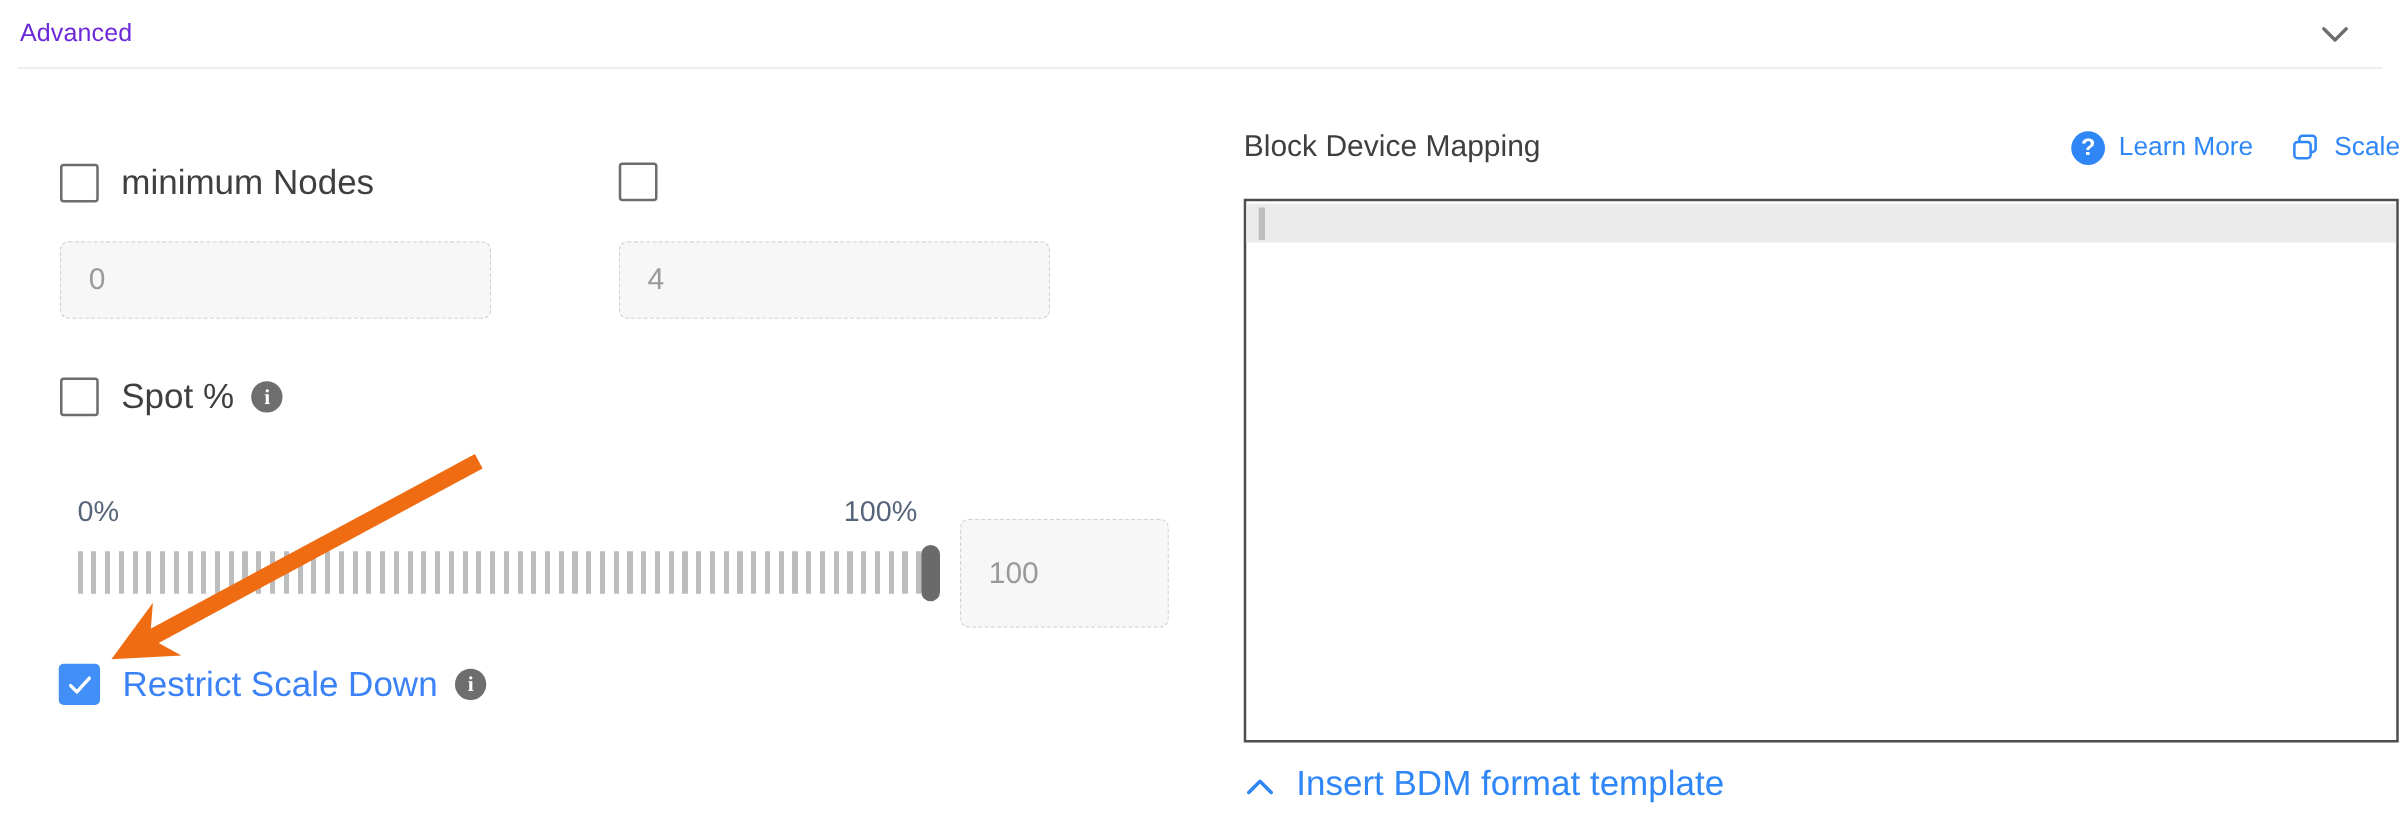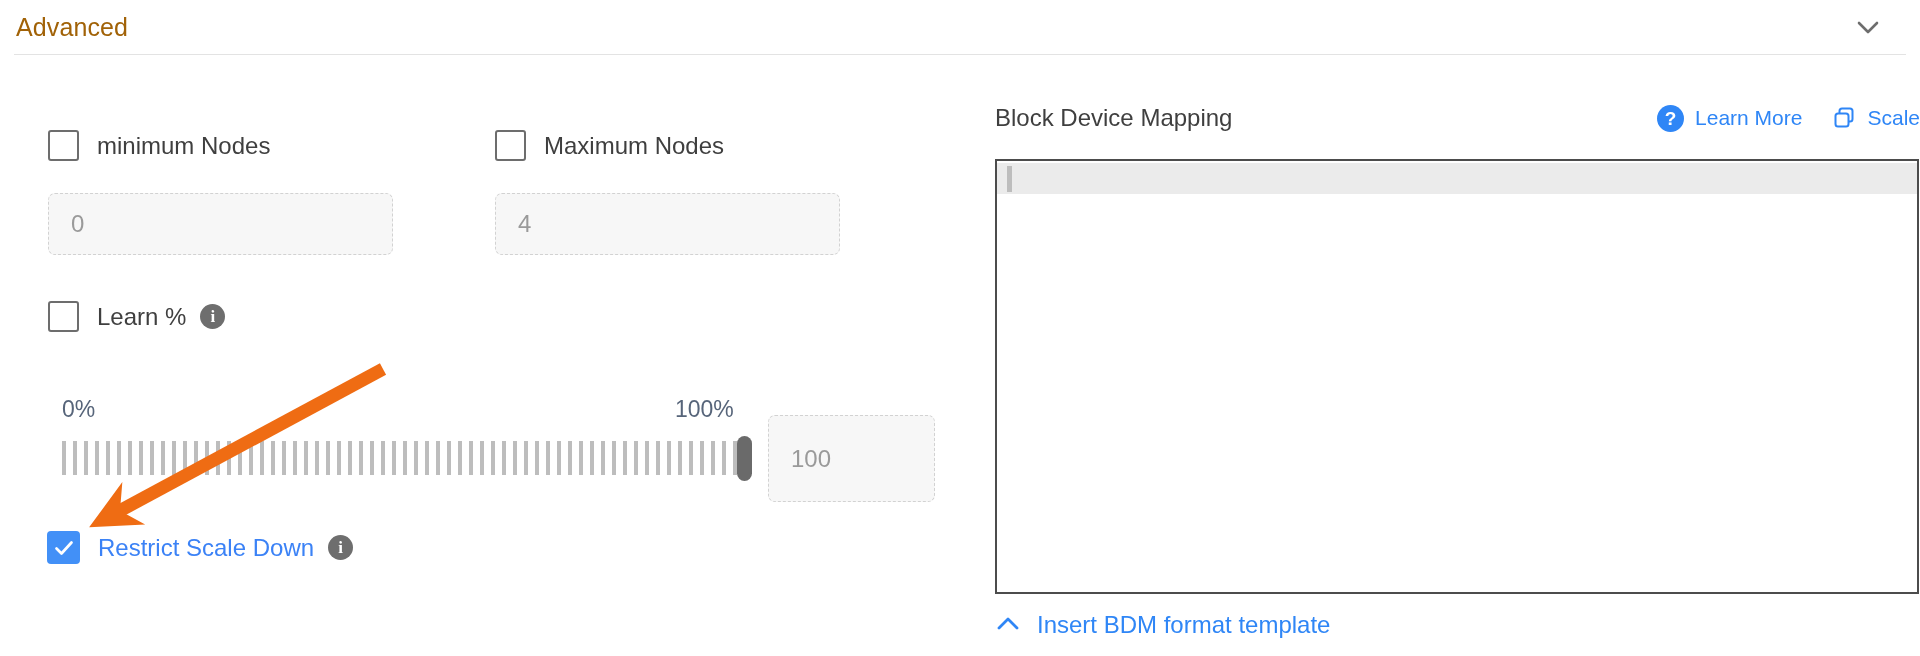--- a/index.html
+++ b/index.html
@@ -22,22 +22,22 @@
   .section-header {
     position: absolute;
     left: 0; top: 0;
     width: 1920px; height: 54px;
     display: flex;
     align-items: center;
     justify-content: space-between;
     padding: 0 18px 0 16px;
   }
   .section-title {
-    font-size: 25px;
-    color: #a16207;
+    font-size: 20px;
+    color: #6d28d9;
     letter-spacing: .1px;
     font-weight: 400;
   }
   .collapse-btn {
     width: 40px; height: 40px;
     display: flex; align-items: center; justify-content: center;
     cursor: pointer;
     margin-right: 14px;
   }
   .collapse-btn svg { display: block; }
@@ -70,21 +70,21 @@
     border-radius: 4px;
     background: #4290f7;
     flex: 0 0 auto;
     display: flex; align-items: center; justify-content: center;
     cursor: pointer;
   }
   .checkbox-checked svg { display: block; }
 
   .cb-label {
     margin-left: 18px;
-    font-size: 24px;
+    font-size: 28px;
     color: #3f3f3f;
     white-space: nowrap;
   }
   .cb-label.strong { color: #3b82f6; }
 
   .info-icon {
     margin-left: 14px;
     width: 25px; height: 25px;
     border-radius: 50%;
     background: #6e6e6e;
@@ -195,24 +195,24 @@
   .editor-caret {
     position: absolute;
     left: 10px; top: 5px;
     width: 5px; height: 26px;
     background: #bdbdbd;
   }
 
   .bdm-footer {
     position: absolute;
     left: 0; top: 556px;
-    display: flex; align-items: flex-start;
+    display: flex; align-items: flex-end;
     gap: 16px;
     color: #2f86f6;
-    font-size: 24px;
+    font-size: 28px;
     cursor: pointer;
   }
   .chev-up { width: 26px; height: 26px; flex: 0 0 auto; }
 
   
   .annotation {
     position: absolute;
     left: 0; top: 0;
     width: 1920px; height: 656px;
     pointer-events: none;
@@ -238,27 +238,26 @@
   <div class="left-col">
 
     <div class="cb-row" style="left:48px; top:75px;">
       <div class="checkbox-outline"></div>
       <div class="cb-label">minimum Nodes</div>
     </div>
     <div class="num-input" style="left:48px; top:138px; width:345px; height:62px;">0</div>
 
     <div class="cb-row" style="left:495px; top:75px;">
       <div class="checkbox-outline"></div>
-      <div class="cb-label">Maximum Nodes</div>
     </div>
     <div class="num-input" style="left:495px; top:138px; width:345px; height:62px;">4</div>
 
     <div class="cb-row" style="left:48px; top:246px;">
       <div class="checkbox-outline"></div>
-      <div class="cb-label">Learn %</div>
+      <div class="cb-label">Spot %</div>
       <div class="info-icon">i</div>
     </div>
 
     <div class="slider-wrap">
       <div class="slider-label" style="left:62px; top:341px;">0%</div>
       <div class="slider-label" style="left:675px; top:341px;">100%</div>
       <div class="slider-track" style="left:62px; top:386px; width:680px;"></div>
       <div class="slider-handle" style="left:737px; top:381px;"></div>
     </div>
     <div class="num-input" style="left:768px; top:360px; width:167px; height:87px;text-align:center;">100</div>

